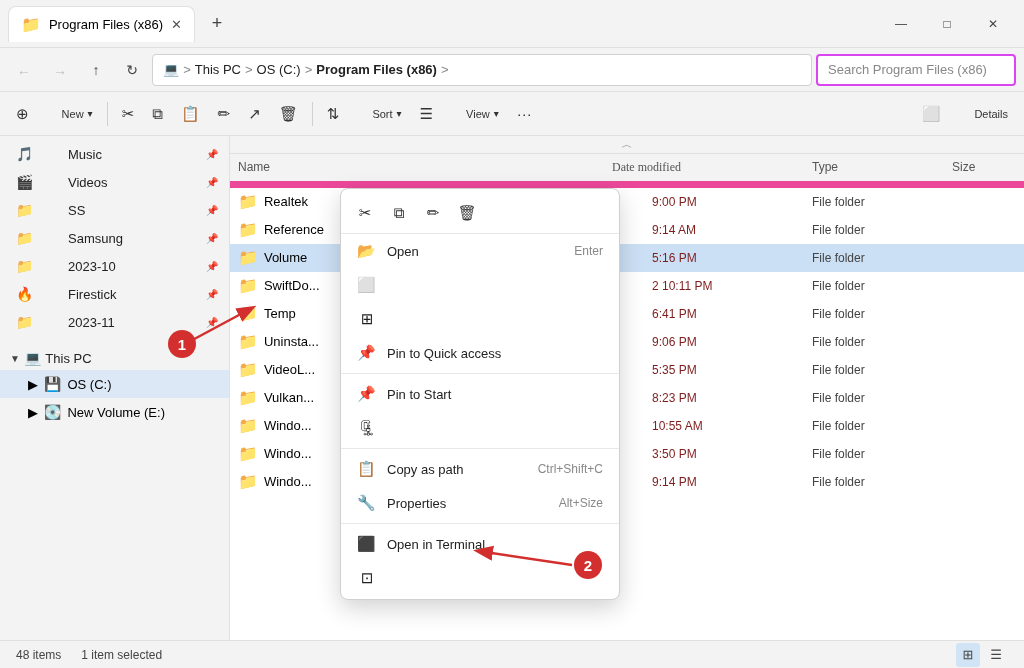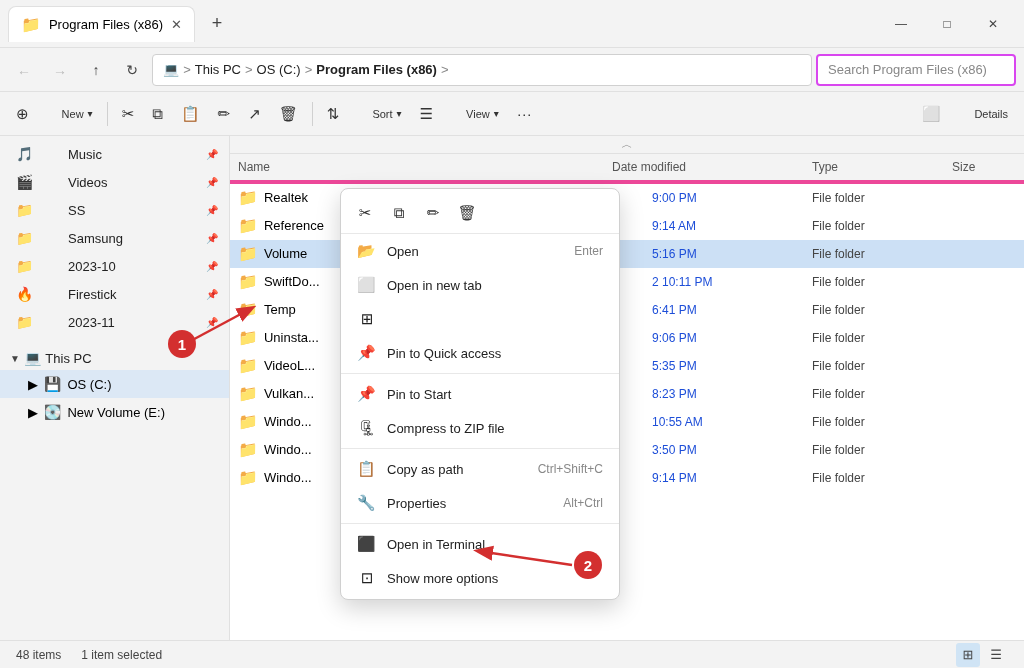--- a/index.html
+++ b/index.html
@@ -125,37 +125,37 @@
     
     .file-area {
       flex: 1;
       background: #fff;
       overflow: hidden;
       position: relative;
     }
     .file-table-header {
       display: flex;
       background: #f3f3f3;
-      border-bottom: 4px solid #ec4899;
+      border-bottom: 7px solid #ec4899;
       padding: 4px 0;
       font-size: 12px; color: #555;
     }
     .fth-col { padding: 2px 8px; }
     .fth-name { flex: 2; min-width: 200px; }
-    .fth-date { width: 160px; }
+    .fth-date { width: 160px; font-family: Liberation Serif, serif; }
     .fth-type { width: 140px; margin-left: 40px; }
     .fth-size { width: 80px; }
     .file-list { overflow-y: auto; height: calc(100% - 30px); }
     .file-row {
       display: flex; align-items: center; padding: 0 0;
       height: 28px; cursor: pointer; border-bottom: 1px solid transparent;
     }
     .file-row.selected { background: #cce0f5; }
     .fr-name { flex: 2; min-width: 200px; display: flex; align-items: center; gap: 6px; padding: 0 8px; overflow: hidden; white-space: nowrap; }
-    .fr-date { width: 160px; font-size: 12px; color: #1d4ed8; padding: 0 8px; margin-left: 8px; }
+    .fr-date { width: 160px; font-size: 12px; color: #7f1d1d; padding: 0 8px; margin-left: 8px; }
     .fr-type { width: 140px; font-size: 12px; color: #444; padding: 0 8px; }
     .fr-size { width: 80px; font-size: 12px; color: #444; padding: 0 8px; }
     .folder-icon { font-size: 16px; }
 
     
     .statusbar {
       background: #f3f3f3;
       border-top: 1px solid #e0e0e0;
       height: 28px;
       display: flex; align-items: center;
@@ -487,63 +487,60 @@
     <div class="cm-tb-btn">🗑</div>
   </div>
   <div id="cm-items">
       <div class="cm-item">
       <span class="cm-icon">📂</span>
       <span class="cm-label">Open</span>
       <span class="cm-shortcut">Enter</span>
     </div>
       <div class="cm-item">
       <span class="cm-icon">⬜</span>
-      <span class="cm-label">Open in new tab</span>
 
     </div>
       <div class="cm-item">
       <span class="cm-icon">⊞</span>
 
     </div>
       <div class="cm-item">
       <span class="cm-icon">📌</span>
       <span class="cm-label">Pin to Quick access</span>
 
     </div>
       <div class="cm-sep"></div>
       <div class="cm-item">
       <span class="cm-icon">📌</span>
       <span class="cm-label">Pin to Start</span>
 
     </div>
       <div class="cm-item">
       <span class="cm-icon">🗜</span>
-      <span class="cm-label">Compress to ZIP file</span>
 
     </div>
       <div class="cm-sep"></div>
       <div class="cm-item">
       <span class="cm-icon">📋</span>
       <span class="cm-label">Copy as path</span>
       <span class="cm-shortcut">Ctrl+Shift+C</span>
     </div>
       <div class="cm-item">
       <span class="cm-icon">🔧</span>
       <span class="cm-label">Properties</span>
-      <span class="cm-shortcut">Alt+Ctrl</span>
+      <span class="cm-shortcut">Alt+Size</span>
     </div>
       <div class="cm-sep"></div>
       <div class="cm-item">
       <span class="cm-icon">⬛</span>
       <span class="cm-label">Open in Terminal</span>
 
     </div>
       <div class="cm-item">
       <span class="cm-icon">⊡</span>
-      <span class="cm-label">Show more options</span>
 
     </div>
     </div>
 </div>
 
 <div class="arrow-container">
 
   <svg width="1024" height="668" style="position:absolute;top:0;left:0;overflow:visible;">
 
     <defs>

